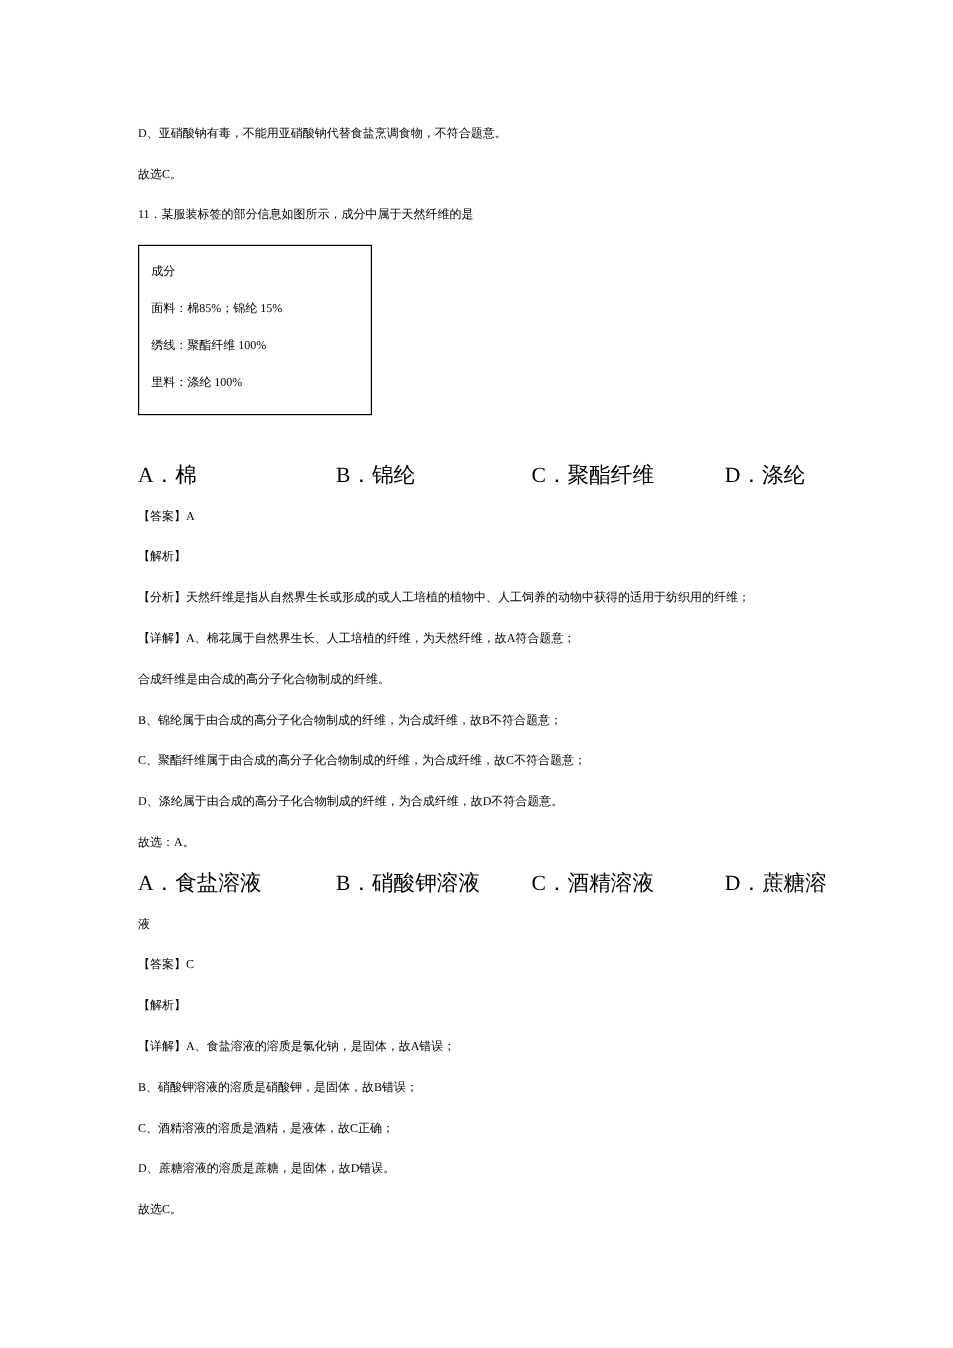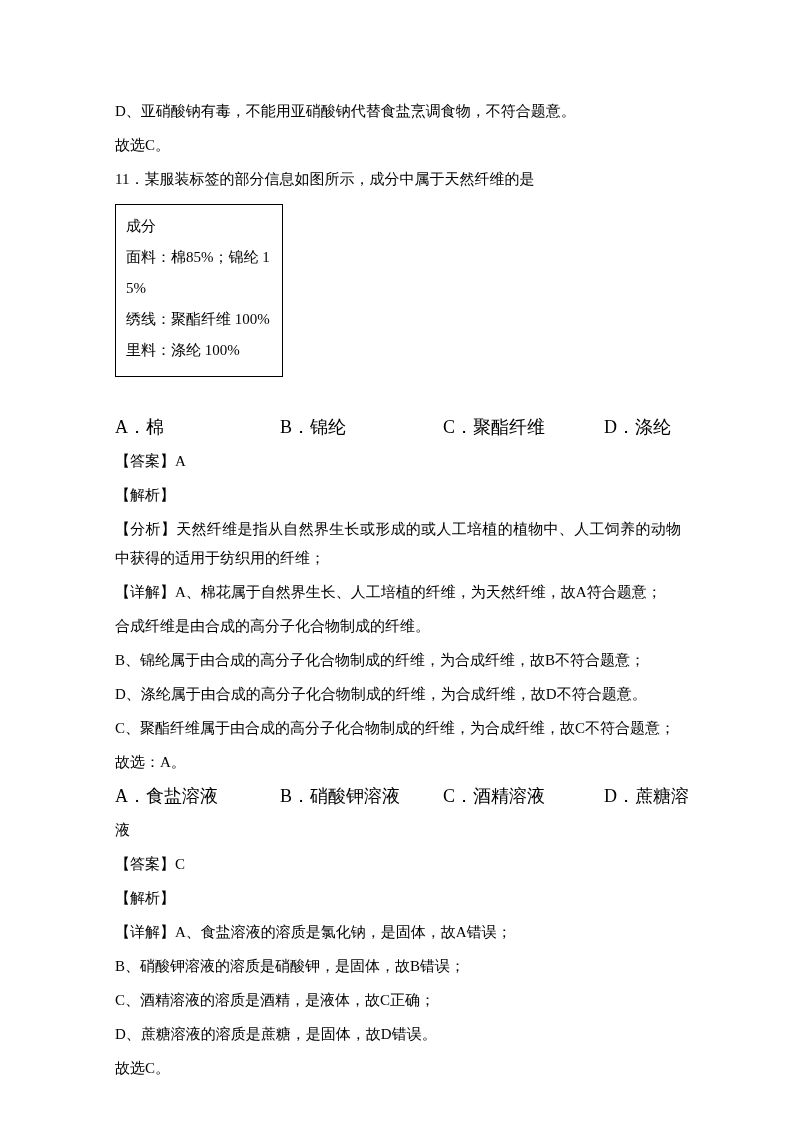--- a/index.html
+++ b/index.html
@@ -12,29 +12,29 @@
     position: relative;
     overflow: hidden;
   }
   .page {
     position: absolute;
     top: 97px;
     left: 115px;
     width: 566px;
   }
   .line {
-    font-size: 15px;
+    font-size: 10px;
     line-height: 29px;
     margin-bottom: 5px;
     text-align: justify;
     word-break: break-all;
   }
   .label-box {
     border: 1px solid #000000;
-    width: 168px;
+    width: 195px;
     padding: 6px 10px 10px 10px;
     margin: 10px 0 36px 0;
   }
   .label-box .line {
     line-height: 31px;
     margin-bottom: 0;
     text-align: left;
   }
   .options-row {
     display: grid;
@@ -68,22 +68,22 @@
     <span class="opt">C．聚酯纤维</span>
     <span class="opt">D．涤纶</span>
   </div>
 
   <p class="line">【答案】A</p>
   <p class="line">【解析】</p>
   <p class="line">【分析】天然纤维是指从自然界生长或形成的或人工培植的植物中、人工饲养的动物中获得的适用于纺织用的纤维；</p>
   <p class="line">【详解】A、棉花属于自然界生长、人工培植的纤维，为天然纤维，故A符合题意；</p>
   <p class="line">合成纤维是由合成的高分子化合物制成的纤维。</p>
   <p class="line">B、锦纶属于由合成的高分子化合物制成的纤维，为合成纤维，故B不符合题意；</p>
+  <p class="line">C、聚酯纤维属于由合成的高分子化合物制成的纤维，为合成纤维，故C不符合题意；</p>
   <p class="line">D、涤纶属于由合成的高分子化合物制成的纤维，为合成纤维，故D不符合题意。</p>
-  <p class="line">C、聚酯纤维属于由合成的高分子化合物制成的纤维，为合成纤维，故C不符合题意；</p>
   <p class="line">故选：A。</p>
 
 
   <div class="options-row">
     <span class="opt">A．食盐溶液</span>
     <span class="opt">B．硝酸钾溶液</span>
     <span class="opt">C．酒精溶液</span>
     <span class="opt">D．蔗糖溶</span>
   </div>
   <p class="line">液</p>

